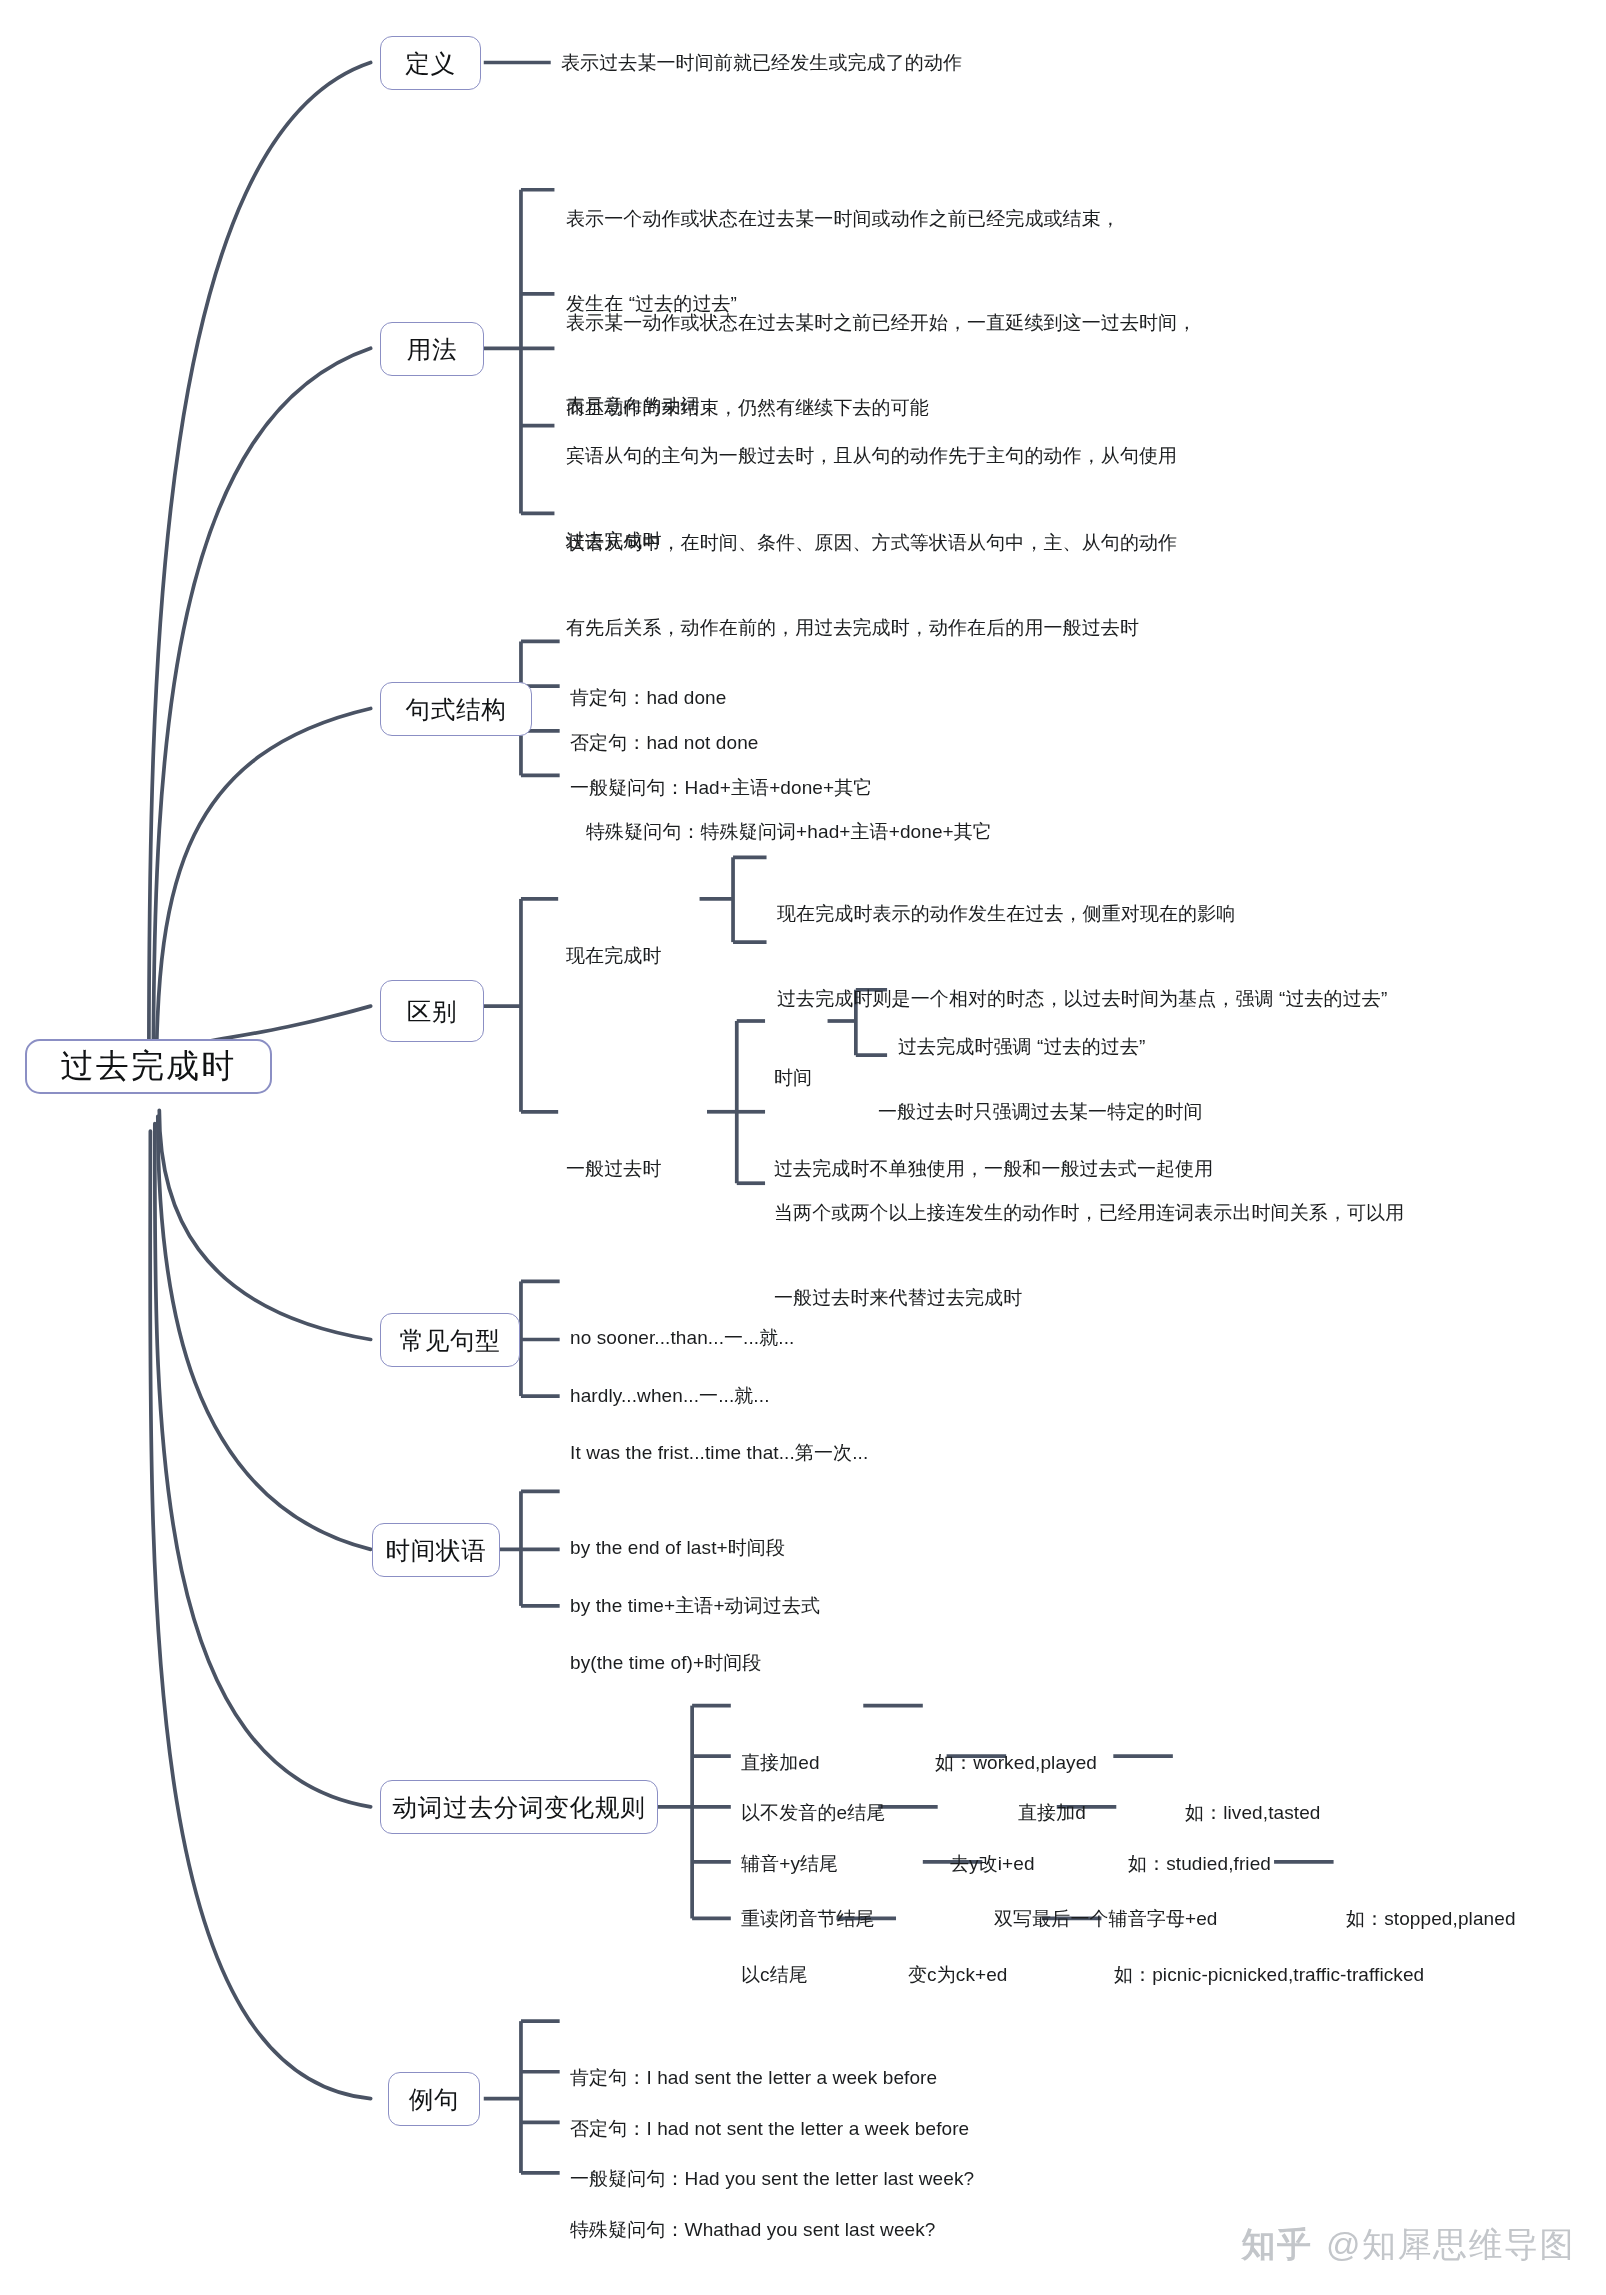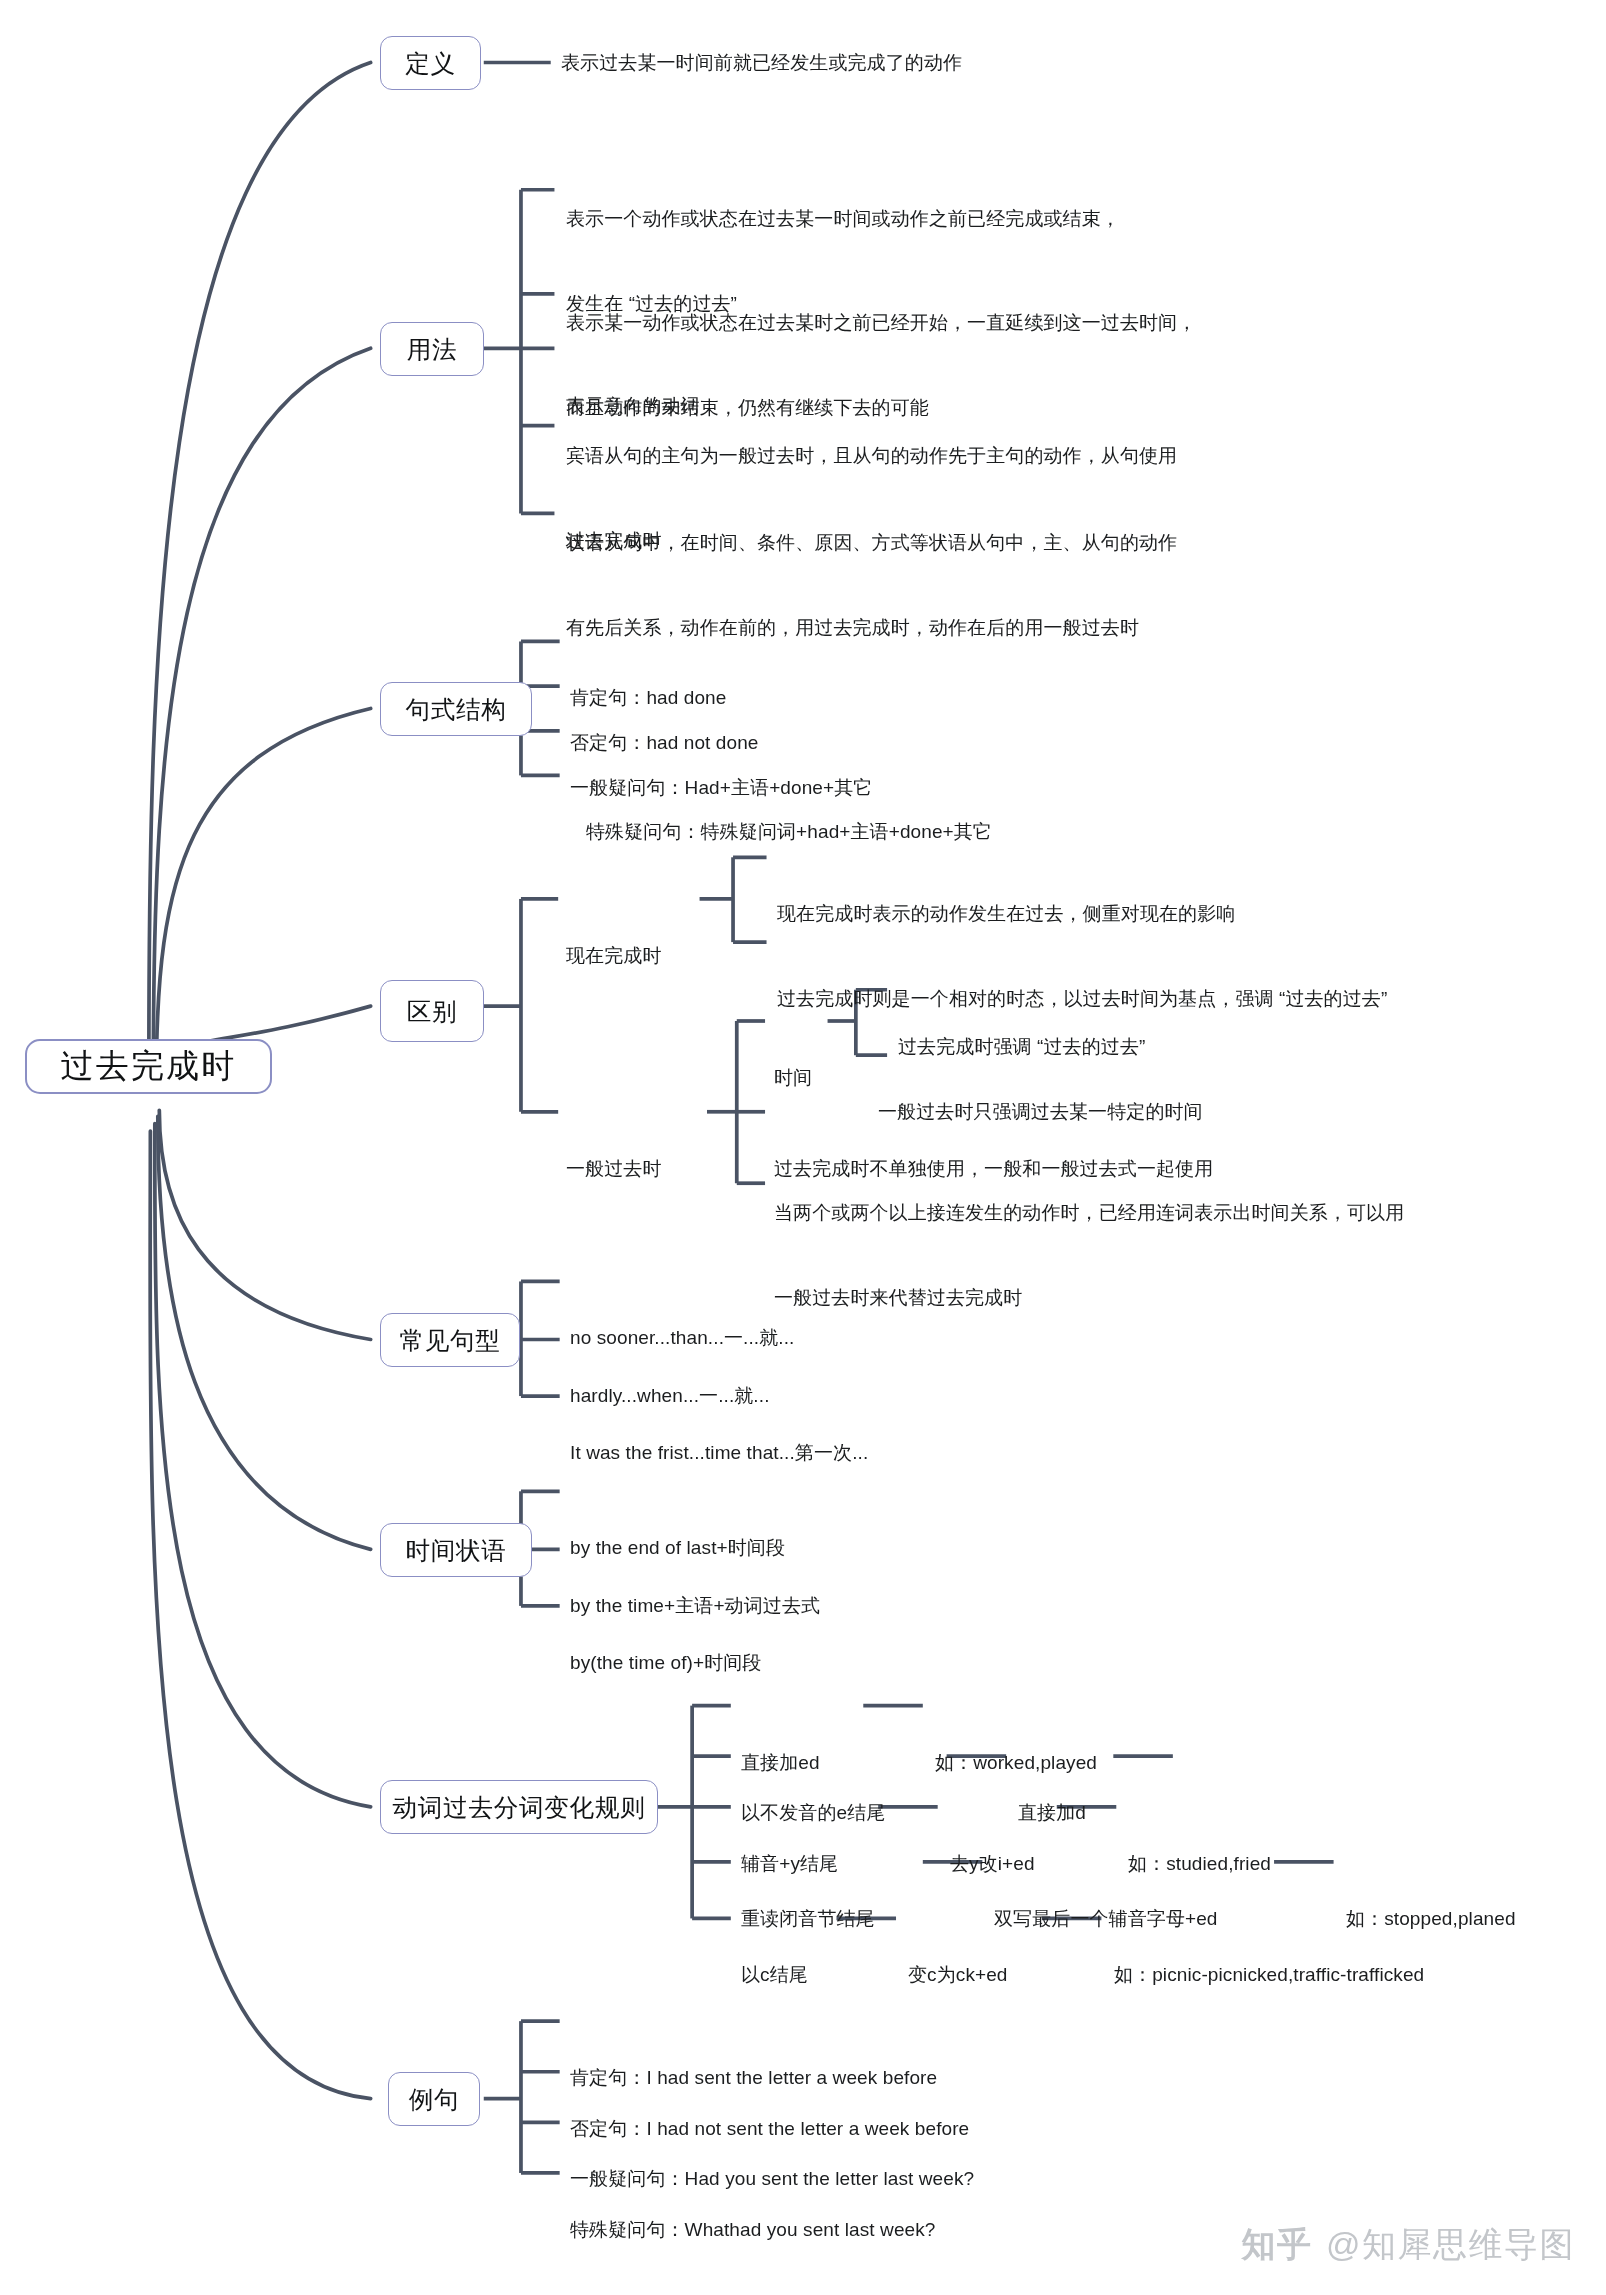--- a/index.html
+++ b/index.html
@@ -169,21 +169,21 @@
   </div>
 
   <div class="node-box branch" style="left:380px; top:980px; width:104px; height:62px;">
     <span>区别</span>
   </div>
 
   <div class="node-box branch" style="left:380px; top:1313px; width:140px; height:54px;">
     <span>常见句型</span>
   </div>
 
-  <div class="node-box branch" style="left:380px; top:1523px; width:152px; height:54px;">
+  <div class="node-box branch" style="left:372px; top:1523px; width:128px; height:54px;">
     <span>时间状语</span>
   </div>
 
   <div class="node-box branch" style="left:380px; top:1780px; width:278px; height:54px;">
     <span>动词过去分词变化规则</span>
   </div>
 
   <div class="node-box branch" style="left:388px; top:2072px; width:92px; height:54px;font-family:Liberation Serif, serif;">
     <span>例句</span>
   </div>
@@ -281,20 +281,23 @@
   <div class="leaf" style="left:935px; top:1693px;">
     <div>如：worked,played</div>
   </div>
 
   <div class="leaf" style="left:741px; top:1743px;">
     <div>以不发音的e结尾</div>
   </div>
   <div class="leaf" style="left:1018px; top:1743px;">
     <div>直接加d</div>
   </div>
+  <div class="leaf" style="left:1185px; top:1743px;">
+    <div>如：lived,tasted</div>
+  </div>
 
   <div class="leaf" style="left:741px; top:1794px;">
     <div>辅音+y结尾</div>
   </div>
   <div class="leaf" style="left:950px; top:1794px;">
     <div>去y改i+ed</div>
   </div>
   <div class="leaf" style="left:1128px; top:1794px;">
     <div>如：studied,fried</div>
   </div>

